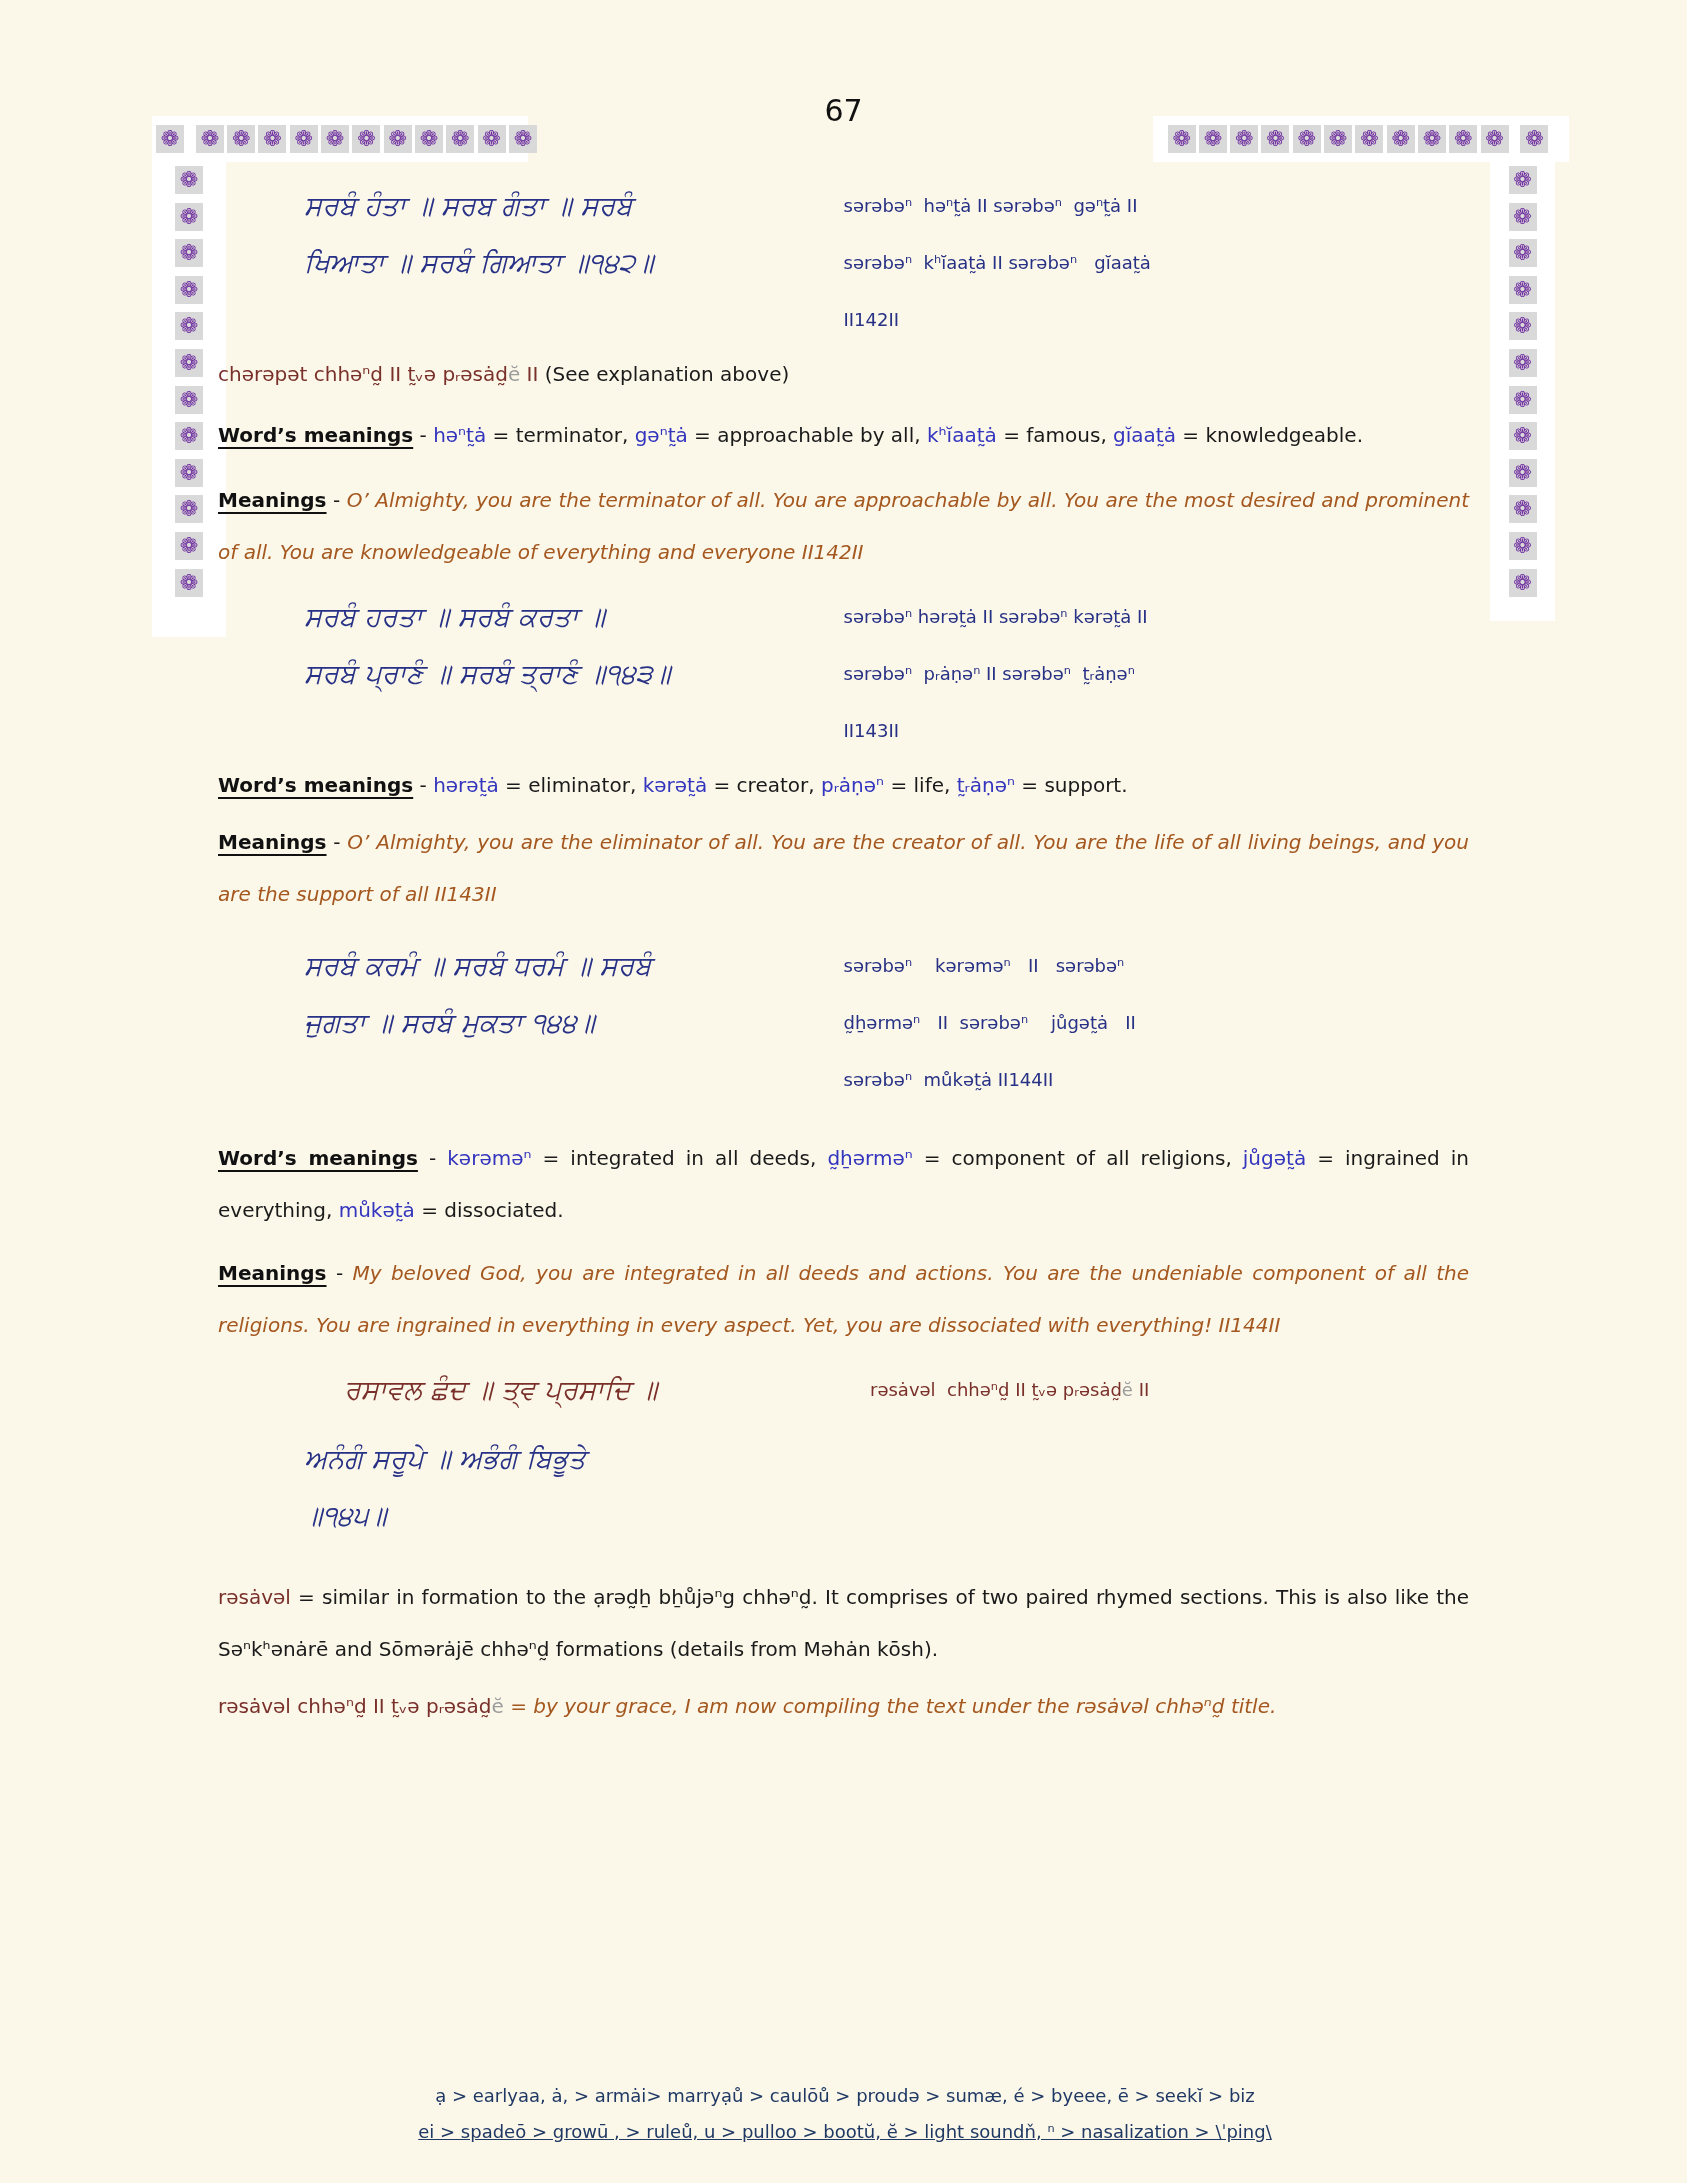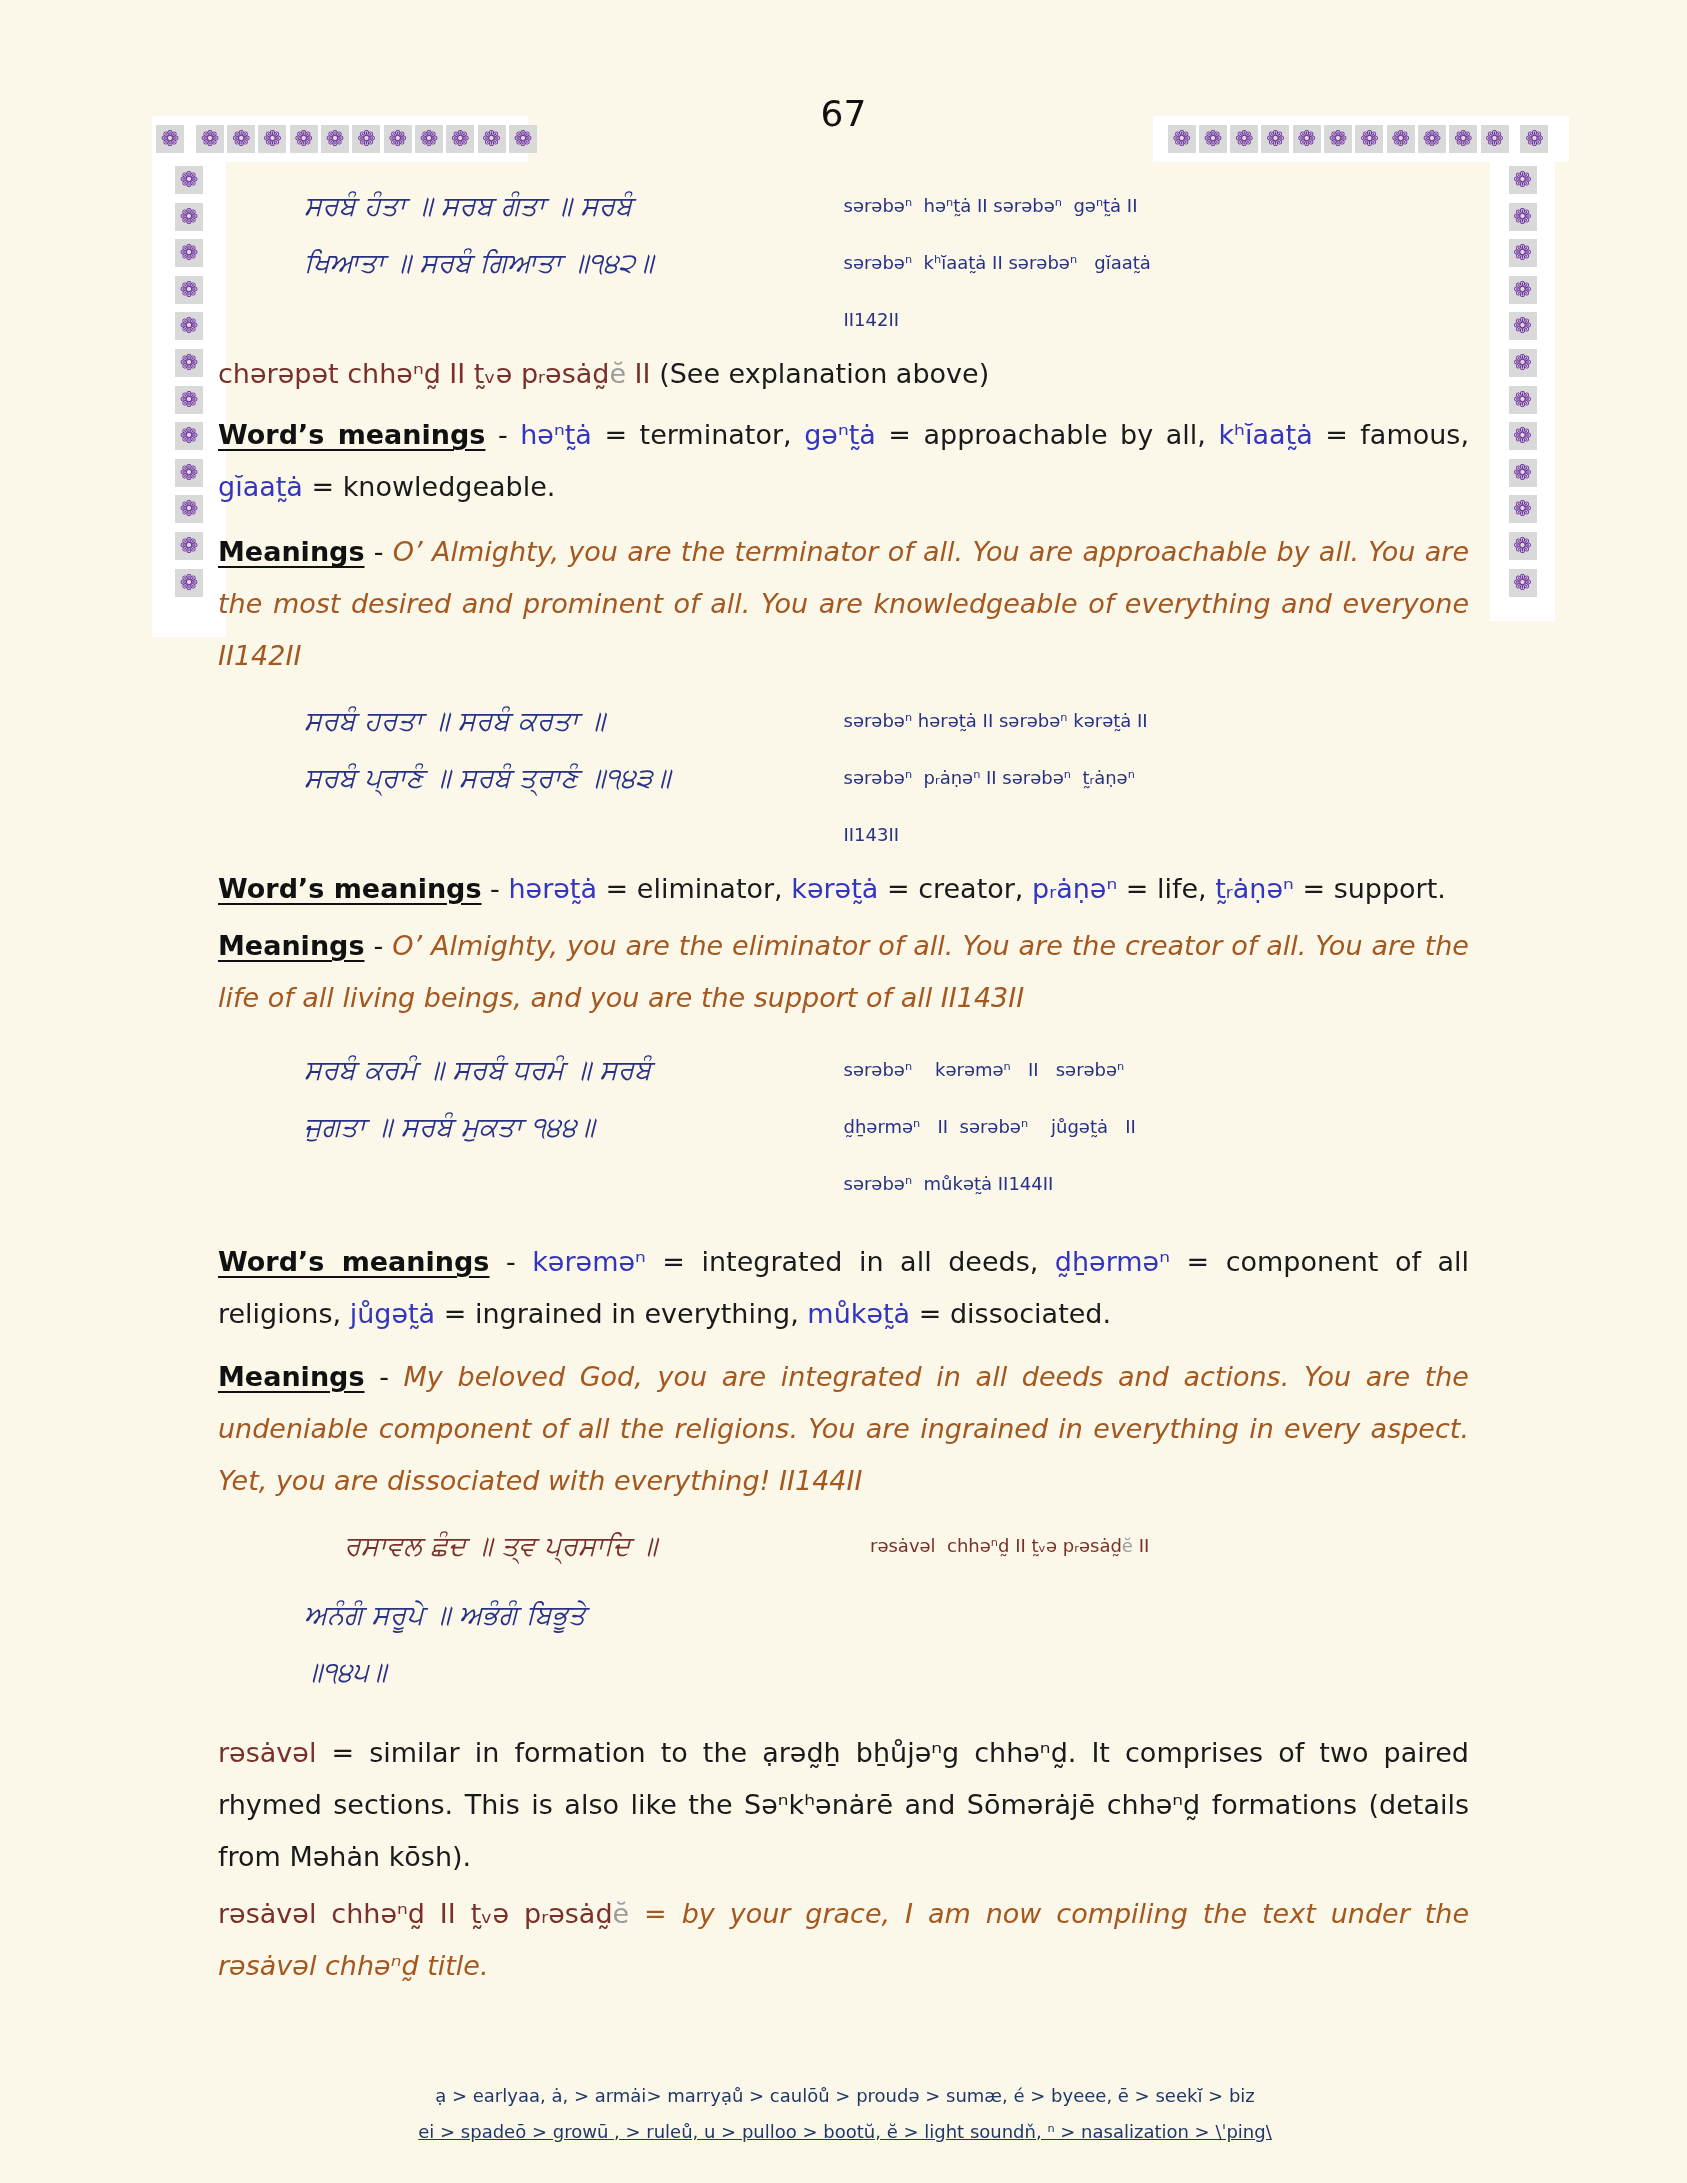--- a/index.html
+++ b/index.html
@@ -6,21 +6,21 @@
   .page{
     position:relative;
     width:1687px;height:2183px;
     background:#FBF7E9;
     font-family:"DejaVu Sans","Liberation Sans",sans-serif;
     color:#1A1A1A;
     overflow:hidden;
   }
   .page-number{
     position:absolute;top:93px;left:0;right:0;
-    text-align:center;font-size:36px;color:#111;
+    text-align:center;font-size:30px;color:#111;
   }
   
   .decor{position:absolute;background:#FFFFFF;display:flex;align-items:flex-start;}
   .decor-h{flex-direction:row;align-items:center;}
   .decor-v{flex-direction:column;align-items:center;}
   .decor-left-h{left:152px;top:116px;width:372px;height:46px;padding-left:4px;}
   .decor-left-v{left:152px;top:162px;width:74px;height:471px;padding-top:4px;}
   .decor-right-h{left:1153px;top:116px;width:401px;height:46px;padding-left:14.6px;}
   .decor-right-v{left:1490px;top:162px;width:65px;height:455px;padding-top:4px;}
   .decor-cell{
@@ -34,21 +34,21 @@
   .flower{color:#7030A0;font-size:22px;line-height:1;}
   
   .content{position:absolute;left:218px;right:218px;top:177px;}
   .verse{display:grid;grid-template-columns:1fr 1fr;}
   .verse-g{padding-left:86px;}
   .verse-t{padding-left:0px;}
   .vline{white-space:pre-wrap;line-height:57px;font-size:18px;}
   .gurmukhi .vline{font-size:27px;font-style:italic;}
   .navy{color:#273185;}
   .maroon-c{color:#7A302A;}
-  .para{font-size:27px;line-height:52px;text-align:justify;}
+  .para{font-size:20px;line-height:52px;text-align:justify;}
   .seg-black{color:#1A1A1A;}
   .seg-blue{color:#3335BE;}
   .seg-maroon{color:#7A302A;}
   .seg-gray{color:#9C9C9C;}
   .seg-brown{color:#A4571E;font-style:italic;}
   .seg-label{color:#111;font-weight:600;text-decoration:underline;text-underline-offset:4.6px;}
   .mt14{margin-top:9.3px;}.mt20{margin-top:13.2px;}.mt8{margin-top:5.3px;}
   .mt26{margin-top:17px;}.mt36{margin-top:24px;}.mt16{margin-top:10.6px;}
   .mt40{margin-top:26.5px;}
   .header-row{margin-bottom:12px;}

